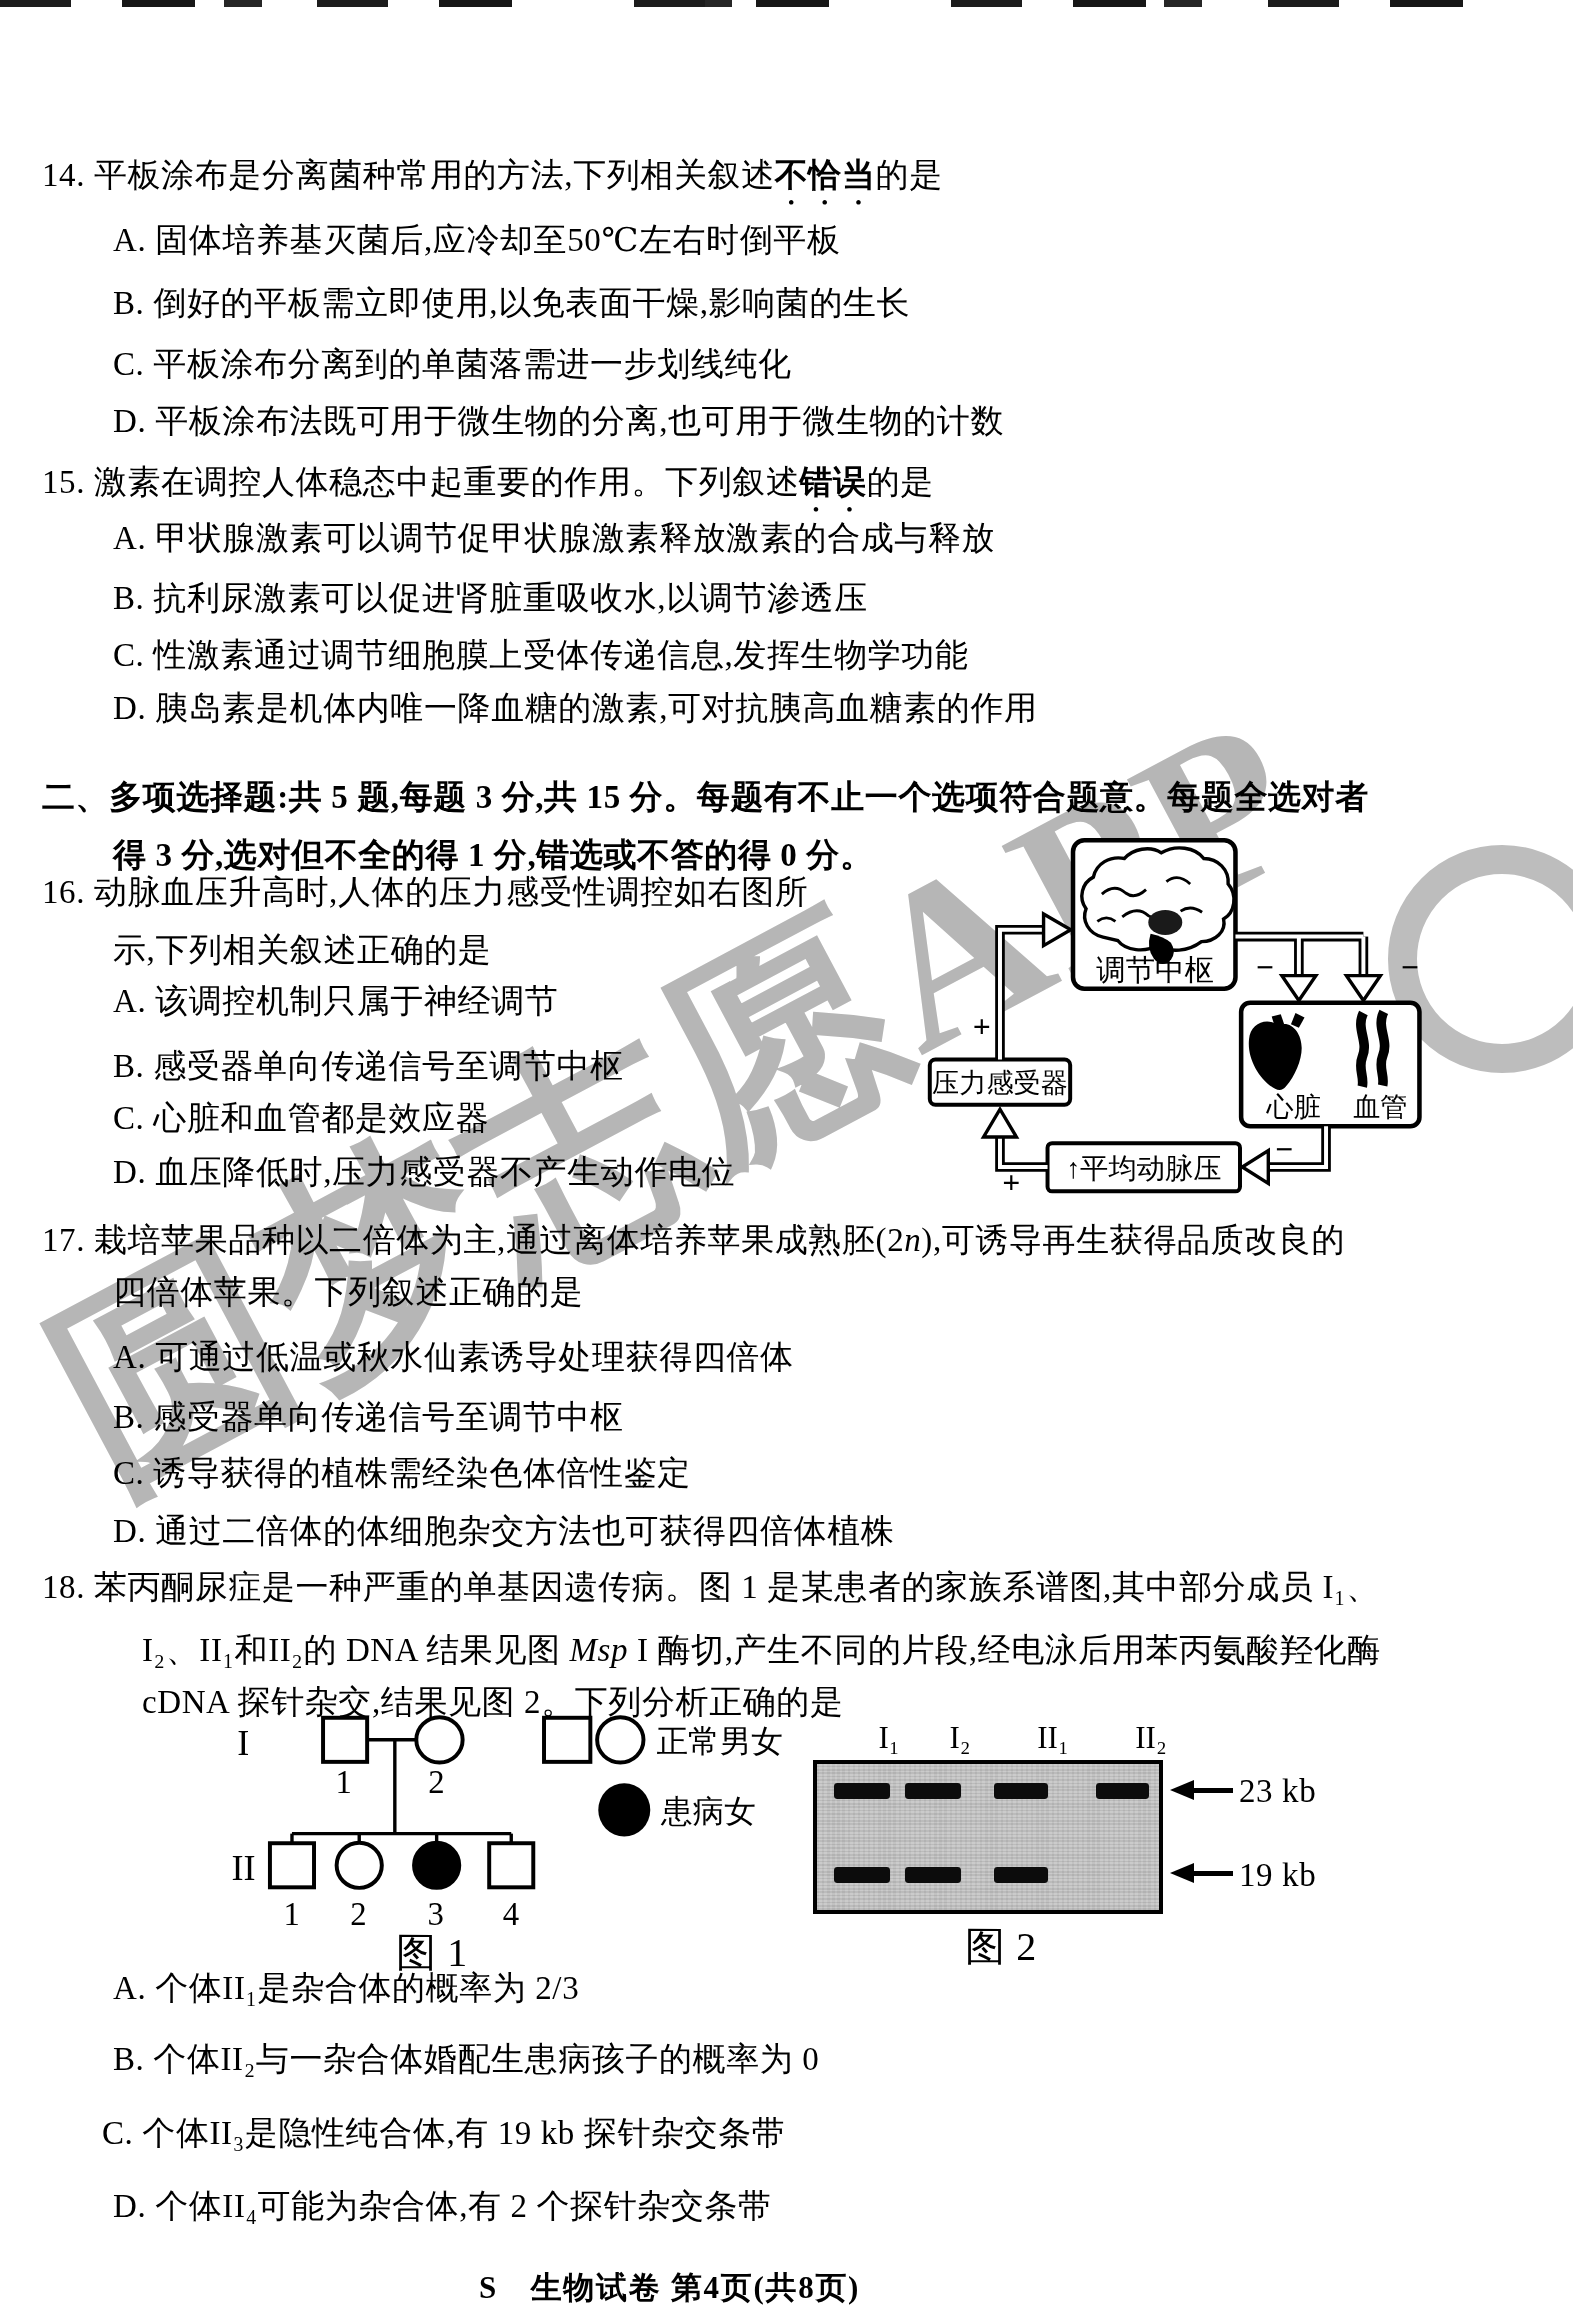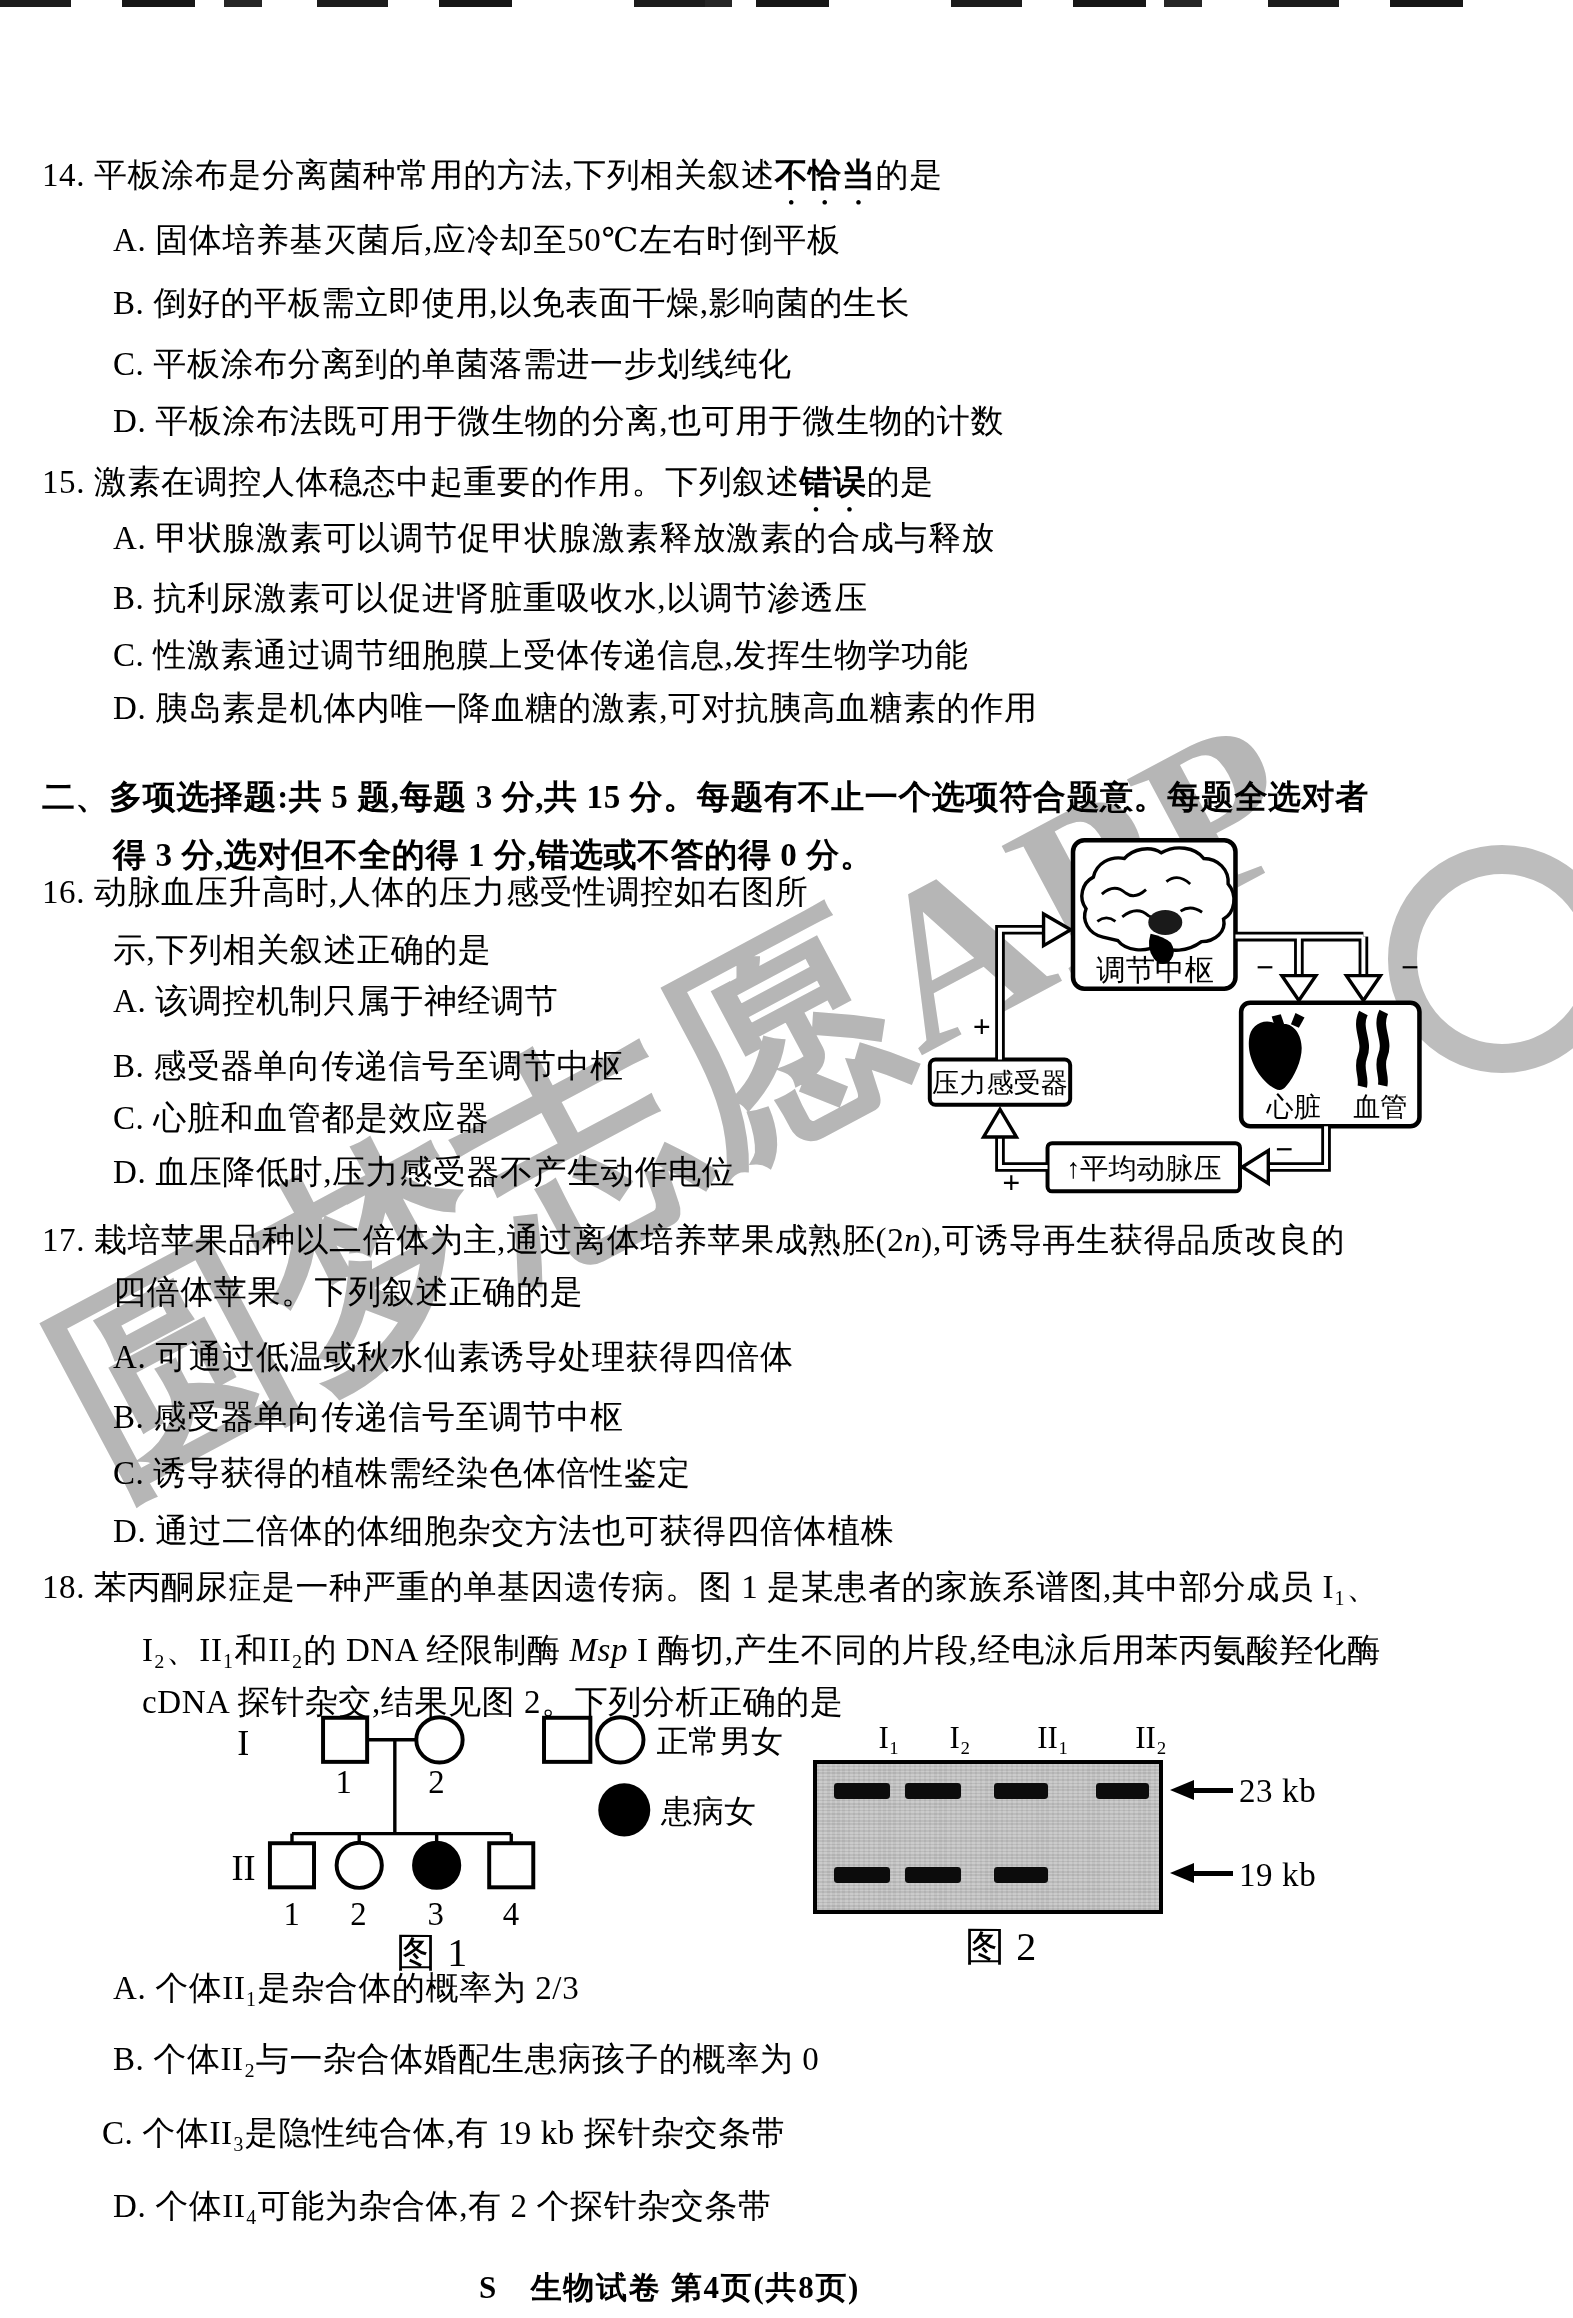--- a/index.html
+++ b/index.html
@@ -186,21 +186,21 @@
 </svg>
 
 <div class="t" style="left:42px;top:1222px"><span>17. 栽培苹果品种以二倍体为主,通过离体培养苹果成熟胚(2</span><span class="ital">n</span><span>),可诱导再生获得品质改良的</span></div>
 <div class="t" style="left:113px;top:1274px">四倍体苹果。下列叙述正确的是</div>
 <div class="t" style="left:113px;top:1339px">A. 可通过低温或秋水仙素诱导处理获得四倍体</div>
 <div class="t" style="left:113px;top:1399px">B. 感受器单向传递信号至调节中枢</div>
 <div class="t" style="left:113px;top:1455px">C. 诱导获得的植株需经染色体倍性鉴定</div>
 <div class="t" style="left:113px;top:1513px">D. 通过二倍体的体细胞杂交方法也可获得四倍体植株</div>
 
 <div class="t" style="left:42px;top:1569px">18. 苯丙酮尿症是一种严重的单基因遗传病。图 1 是某患者的家族系谱图,其中部分成员 I₁、</div>
-<div class="t" style="left:142px;top:1632px"><span>I₂、II₁和II₂的 DNA 经限制酶 </span><span class="ital">Msp</span><span> I 酶切,产生不同的片段,经电泳后用苯丙氨酸羟化酶</span></div>
+<div class="t" style="left:142px;top:1632px"><span>I₂、II₁和II₂的 DNA 结果见图 </span><span class="ital">Msp</span><span> I 酶切,产生不同的片段,经电泳后用苯丙氨酸羟化酶</span></div>
 <div class="t" style="left:142px;top:1684px">cDNA 探针杂交,结果见图 2。下列分析正确的是</div>
 
 <svg class="fig1" style="left:215px;top:1698px" width="623" height="243" viewBox="0 0 1100 430">
   <text x="38" y="100" font-size="64">I</text>
   <text x="28" y="322" font-size="64">II</text>
 
   <g stroke="#000" stroke-width="6">
     <line x1="268" y1="74" x2="355" y2="74"></line>
     <line x1="317" y1="74" x2="317" y2="240"></line>
     <line x1="135" y1="240" x2="523" y2="240"></line>

